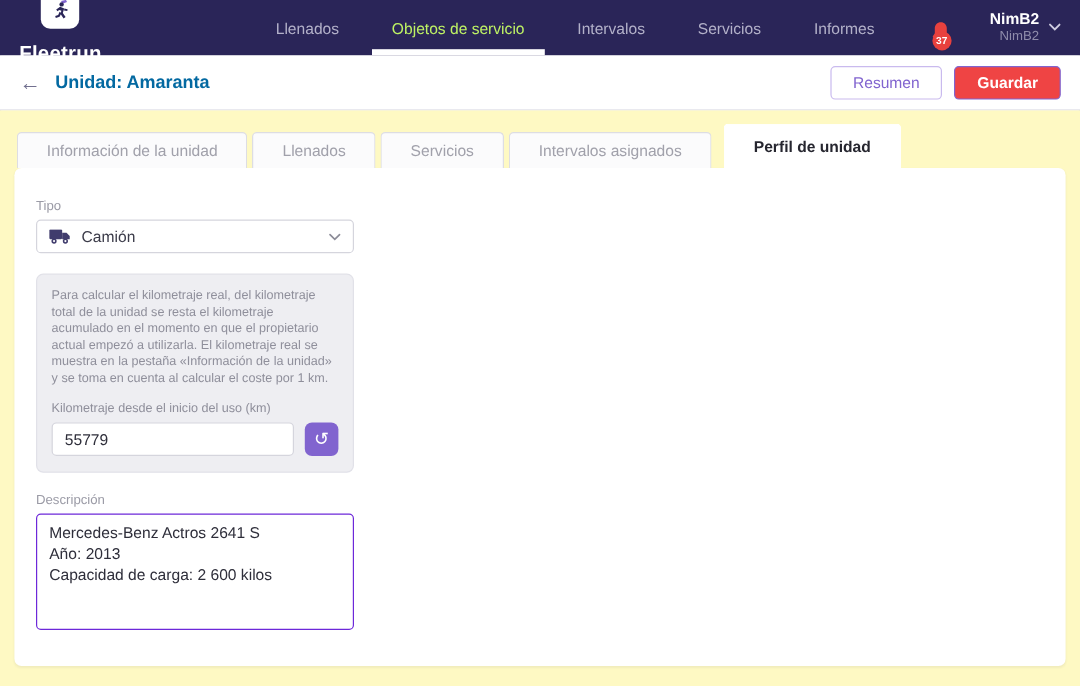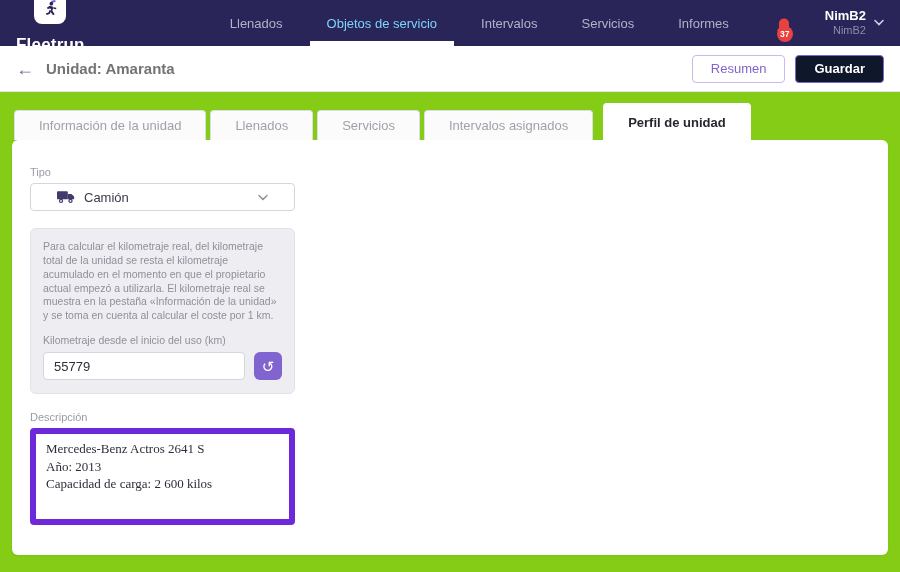--- a/index.html
+++ b/index.html
@@ -7,61 +7,61 @@
   body { font-family:"Liberation Sans", sans-serif; overflow:hidden; background:#ecedf2; }
   .app { width:900px; height:572px; position:relative; box-shadow:inset 0 0 0 1px #c6c6ce; }
 
   
   .topbar { height:46px; background:#2a2558; display:flex; align-items:center; padding:0 16px; position:relative; }
   .brand { display:flex; align-items:center; gap:11px;flex-direction:column; }
   .logo { width:32px; height:32px; background:#ffffff; border-radius:8px; display:flex; align-items:center; justify-content:center; }
   .brand-name { color:#ffffff; font-size:17px; font-weight:bold; letter-spacing:.2px; }
   .nav { display:flex; align-items:center; height:100%; margin-left:auto; }
   .nav-item { position:relative; height:100%; display:flex; align-items:center; padding:0 11px; margin:0 11px; color:#b3b1c9; font-size:13px; cursor:pointer; }
-  .nav-item.active { color:#7dd3fc;text-align:right; }
+  .nav-item.active { color:#bef264;text-align:right; }
   .nav-item.active::after { content:""; position:absolute; left:-6px; right:-6px; bottom:0; height:5px; background:#ffffff; }
   .bell-wrap { position:relative; width:24px; height:26px; margin:0 14px 0 22px; cursor:pointer; }
   .bell-wrap svg { position:absolute; left:1px; bottom:0; }
   .bell-badge { position:absolute; top:16px; left:50%; transform:translateX(-50%); min-width:16px; height:16px; background:#e8413e; border-radius:50%; color:#ffffff; font-size:8.5px; font-weight:bold; display:flex; align-items:center; justify-content:center; }
   .user { display:flex; align-items:center; gap:8px; margin-left:14px; cursor:pointer; }
   .user-names { text-align:right; line-height:1.15; }
   .user-name { color:#ffffff; font-size:13px; font-weight:bold; display:block; }
   .user-sub { color:#8f8cab; font-size:11px; display:block; }
 
   
   .toolbar { height:46px; background:#ffffff; border-bottom:1px solid #e4e4ec; display:flex; align-items:center; padding:0 16px; }
   .back { color:#72708f; font-size:18px; margin-right:12px; cursor:pointer; line-height:1; }
-  .page-title { font-size:15px; font-weight:bold; color:#737373; }
+  .page-title { font-size:15px; font-weight:bold; color:#0369a1; }
   .toolbar-actions { margin-left:auto; display:flex; gap:10px; }
   .btn { height:28px; padding:0 18px; border-radius:4px; font-size:13px; font-family:"Liberation Sans", sans-serif; cursor:pointer; }
   .btn-outline { background:#ffffff; border:1px solid #c9baee; color:#8164cf; }
-  .btn-primary { background:#0f172a; border:1px solid #8164cf; color:#ffffff; font-weight:bold; }
+  .btn-primary { background:#ef4444; border:1px solid #8164cf; color:#ffffff; font-weight:bold; }
 
   
-  .content { height:480px; background:#84cc16; padding:0 12px; }
+  .content { height:480px; background:#fef9c3; padding:0 12px; }
   .tabs { height:48px; display:flex; align-items:flex-end; }
   .tab { height:30px; display:flex; align-items:center; padding:0 24px; margin:0 4px 0 0; background:#fbfbfc; border:1px solid #dddde3; border-bottom:none; border-radius:4px 4px 0 0; color:#a1a1ab; font-size:13px; cursor:pointer; white-space:nowrap; }
   .tab:first-child { margin-left:2px; }
   .tab.active { height:37px; background:#ffffff; border-color:#ffffff; color:#26262f; font-weight:bold; margin-left:6px; }
 
   .panel { background:#ffffff; border-radius:6px; height:415px; padding:26px 18px; box-shadow:0 1px 2px rgba(40,40,70,.06); }
 
   .field-label { display:block; font-size:11px; color:#9b9ba6; margin-bottom:5px; }
-  .select { width:265px; height:28px; border:1px solid #d5d5dd; border-radius:4px; background:#ffffff; display:flex; align-items:center; gap:9px; padding:0 26px; font-size:13px; color:#3b3b49; cursor:pointer; }
+  .select { width:265px; height:28px; border:1px solid #d5d5dd; border-radius:4px; background:#ffffff; display:flex; align-items:center; gap:9px; padding:0 10px; font-size:13px; color:#3b3b49; cursor:pointer; }
   .select .chev { margin-left:auto; display:flex; }
 
   .help-box { width:265px; margin-top:17px; background:#eeeef2; border:1px solid #e1e1e8; border-radius:6px; padding:11px 12px 13px; }
   .help-text { font-size:10.5px; color:#8f8f9b; line-height:1.32; margin-bottom:11px; }
   .help-box .field-label { font-size:10.5px; color:#8f8f9b; margin-bottom:6px; }
   .mileage-row { display:flex; align-items:center; gap:9px; }
   .mileage-input { flex:1; height:28px; border:1px solid #d5d5dd; border-radius:4px; padding:0 10px; font-size:13px; color:#2e2e3a; font-family:"Liberation Sans", sans-serif; background:#ffffff; }
   .reset-btn { width:28px; height:28px; flex:0 0 28px; background:#8164cf; border:none; border-radius:6px; color:#ffffff; font-size:15px; line-height:1; cursor:pointer; display:flex; align-items:center; justify-content:center; }
 
   .desc-block { margin-top:17px; }
-  .desc-textarea { width:265px; height:97px; border:6px solid #6d28d9; border-radius:4px; padding:6px 10px; font-size:13px; line-height:1.35; color:#2e2e3a; font-family:Liberation Serif, serif; resize:none; background:#ffffff; }
+  .desc-textarea { width:265px; height:97px; border:1px solid #6d28d9; border-radius:4px; padding:6px 10px; font-size:13px; line-height:1.35; color:#2e2e3a; font-family:Liberation Sans, sans-serif; resize:none; background:#ffffff; }
 </style>
 </head>
 <body>
 
 <div class="app">
 
   <div class="topbar">
     <div class="brand">
       <div class="logo">
         <svg width="20" height="20" viewBox="0 0 24 24">

